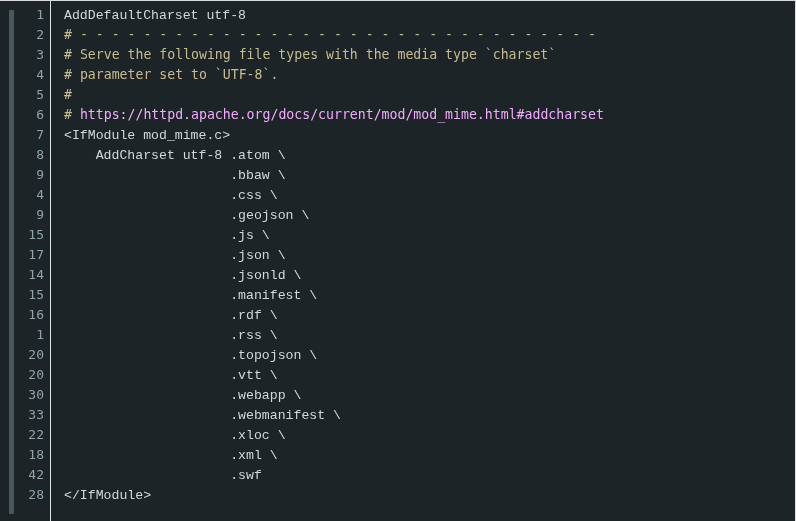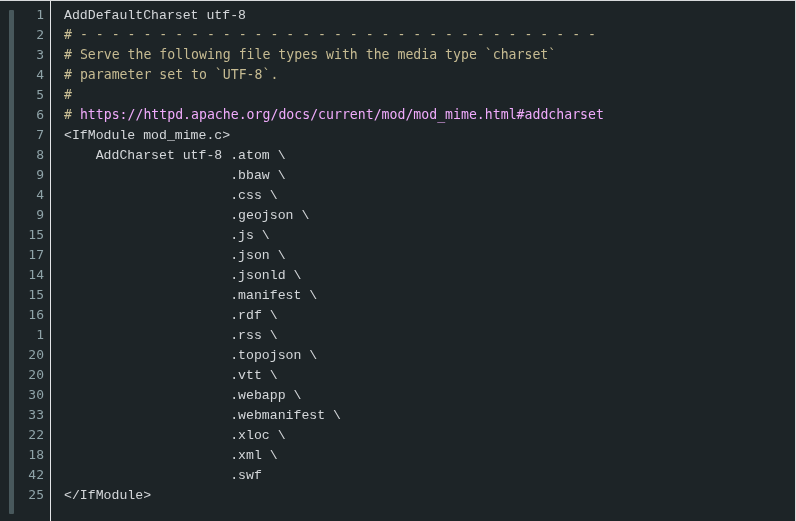--- a/index.html
+++ b/index.html
@@ -114,18 +114,18 @@
       <span class="line-number">15</span>
       <span class="line-number">16</span>
       <span class="line-number">1</span>
       <span class="line-number">20</span>
       <span class="line-number">20</span>
       <span class="line-number">30</span>
       <span class="line-number">33</span>
       <span class="line-number">22</span>
       <span class="line-number">18</span>
       <span class="line-number">42</span>
-      <span class="line-number">25</span>
+      <span class="line-number">28</span>
     </div>
 
   <div id="code-area"><span class="code-line"><span class="tok-plain">AddDefaultCharset utf-8</span></span><span class="code-line"><span class="tok-comment"># - - - - - - - - - - - - - - - - - - - - - - - - - - - - - - - - -</span></span><span class="code-line"><span class="tok-comment"># Serve the following file types with the media type `charset`</span></span><span class="code-line"><span class="tok-comment"># parameter set to `UTF-8`.</span></span><span class="code-line"><span class="tok-comment">#</span></span><span class="code-line"><span class="tok-comment"># </span><span class="tok-link">https://httpd.apache.org/docs/current/mod/mod_mime.html#addcharset</span></span><span class="code-line"><span class="tok-plain">&lt;IfModule mod_mime.c&gt;</span></span><span class="code-line"><span class="tok-plain">    AddCharset utf-8 .atom \</span></span><span class="code-line"><span class="tok-plain">                     .bbaw \</span></span><span class="code-line"><span class="tok-plain">                     .css \</span></span><span class="code-line"><span class="tok-plain">                     .geojson \</span></span><span class="code-line"><span class="tok-plain">                     .js \</span></span><span class="code-line"><span class="tok-plain">                     .json \</span></span><span class="code-line"><span class="tok-plain">                     .jsonld \</span></span><span class="code-line"><span class="tok-plain">                     .manifest \</span></span><span class="code-line"><span class="tok-plain">                     .rdf \</span></span><span class="code-line"><span class="tok-plain">                     .rss \</span></span><span class="code-line"><span class="tok-plain">                     .topojson \</span></span><span class="code-line"><span class="tok-plain">                     .vtt \</span></span><span class="code-line"><span class="tok-plain">                     .webapp \</span></span><span class="code-line"><span class="tok-plain">                     .webmanifest \</span></span><span class="code-line"><span class="tok-plain">                     .xloc \</span></span><span class="code-line"><span class="tok-plain">                     .xml \</span></span><span class="code-line"><span class="tok-plain">                     .swf</span></span><span class="code-line"><span class="tok-plain">&lt;/IfModule&gt;</span></span></div>
 
 </div>
 
 </body></html>

